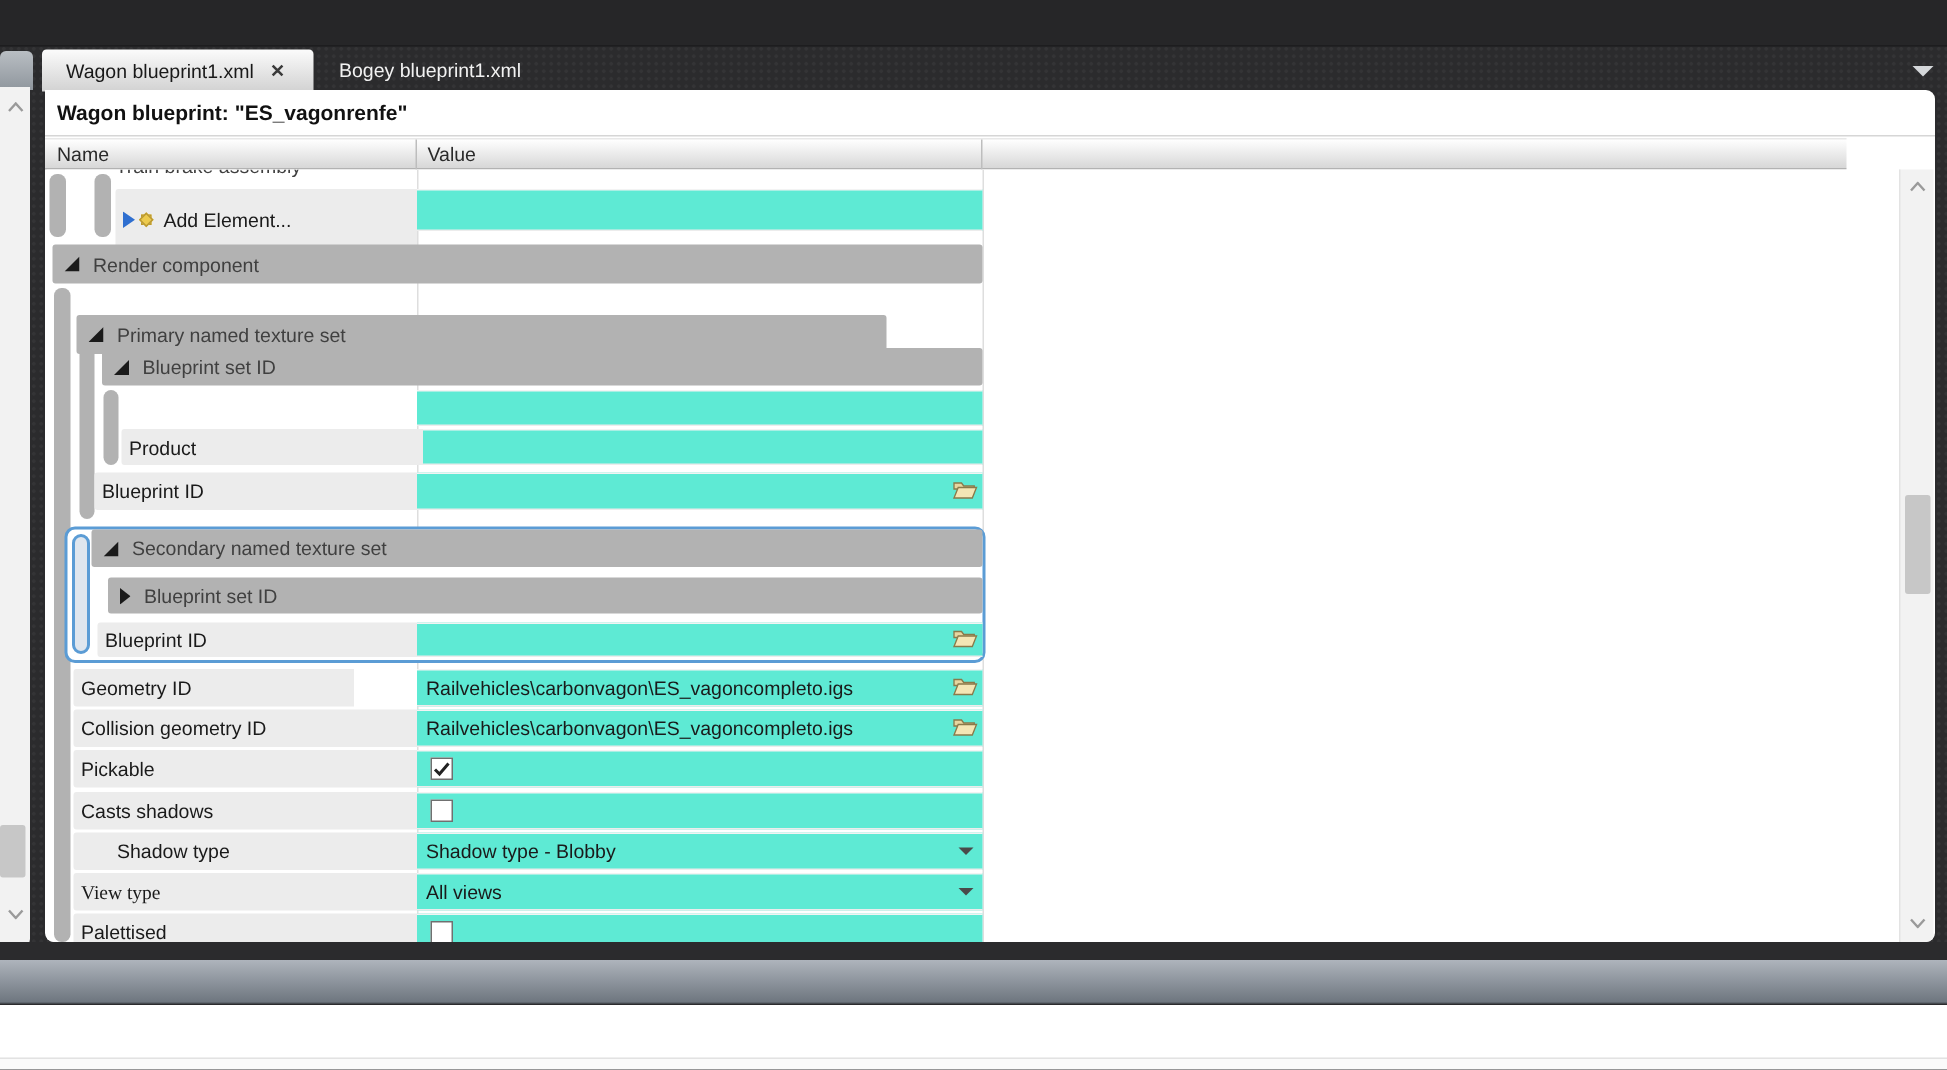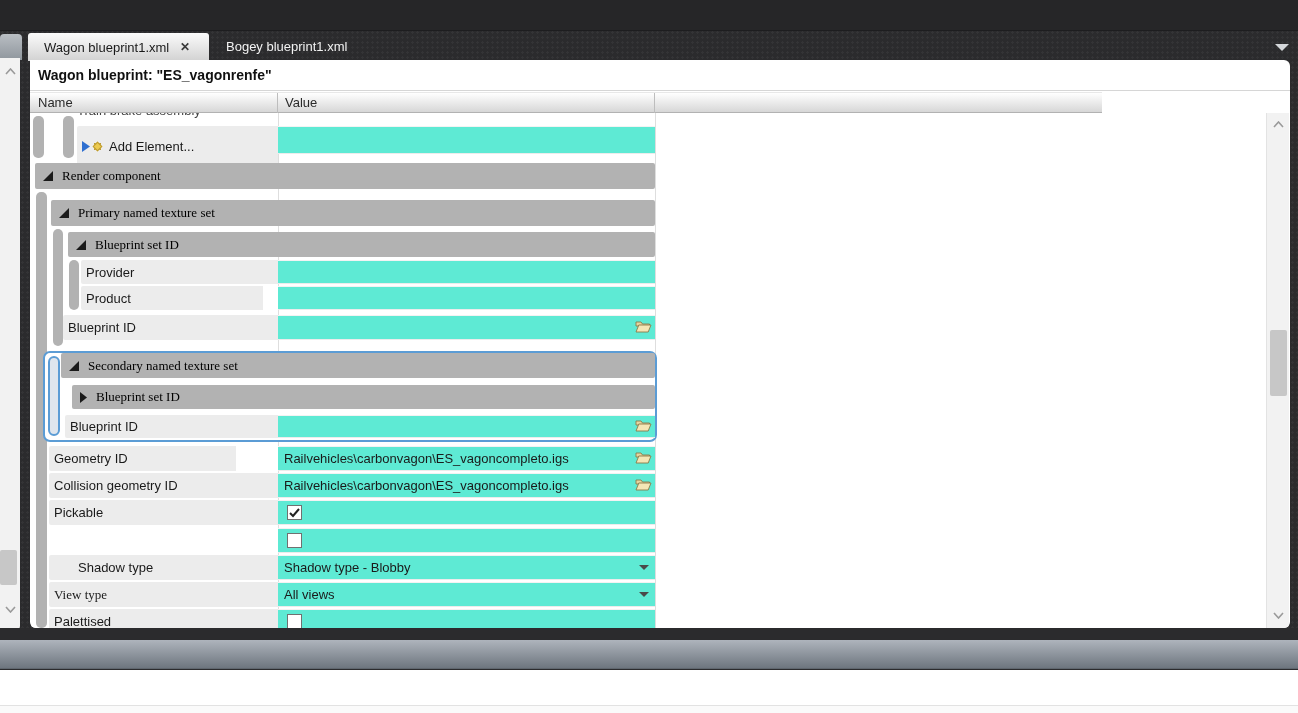--- a/index.html
+++ b/index.html
@@ -20,34 +20,34 @@
   .tab-active .lbl { flex:1; color:#191919; }
   .tab-close { color:#3a3a3a; font-size:12px; font-weight:bold; padding:1px 3px; }
   .tab-inactive { position:absolute; left:218px; top:33px; height:27px; padding:0 8px; display:flex; align-items:center; color:#f2f2f2; }
   .tab-overflow { position:absolute; left:1275px; top:44px; width:0; height:0;
                   border-left:7px solid transparent; border-right:7px solid transparent; border-top:7px solid #d4d7da; }
 
   .panel { position:absolute; left:30px; top:60px; width:1260px; height:568px; background:#fff; border-radius:0 6px 6px 6px; overflow:hidden; }
   .panel-title { position:absolute; left:8px; top:7px; font-size:14px; font-weight:bold; color:#111; }
   .title-sep { position:absolute; left:0; top:30px; width:1260px; height:1px; background:#d6d6d6; }
 
-  .col-header { position:absolute; left:0; top:32px; width:1072px; height:21px;
+  .col-header { position:absolute; left:0; top:32px; width:1201px; height:21px;
                 background:linear-gradient(#ffffff,#d7d7d7); border-bottom:1px solid #b2b2b2; border-top:1px solid #e8e8e8; }
   .col-header .cname { position:absolute; left:8px; top:2px; color:#2a2a2a; }
   .col-header .cvalue { position:absolute; left:255px; top:2px; color:#2a2a2a; }
   .col-header .cdiv { position:absolute; top:0; width:1px; height:21px; background:#bdbdbd; }
 
   .grid-vp { position:absolute; left:1px; top:53px; width:1234px; height:515px; overflow:hidden; background:#fff; }
 
   .vline { position:absolute; top:0; width:1px; height:515px; background:#dedede; z-index:1; }
 
   .pillar { position:absolute; width:11px; border-radius:5px; background:var(--groupgray,#b2b2b2); z-index:2; }
 
   .ghdr { position:absolute; height:26px; background:var(--groupgray,#b2b2b2); border-radius:2px;
-          display:flex; align-items:center; z-index:3; color:#000000;font-family:Liberation Serif, serif; }
+          display:flex; align-items:center; z-index:3; color:#404040; }
   .ghdr .tri { margin:0 9px 0 8px; display:inline-flex; }
 
   .ncell { position:absolute; background:var(--namecell,#ececec); display:flex; align-items:center;
            padding-left:5px; z-index:3; color:#1a1a1a; border-radius:2px 0 0 2px; }
   .vcell { position:absolute; background:#5eead4; display:flex; align-items:center; padding-left:6px;
            border-bottom:1px solid #ececec; border-top:1px solid #f3f3f3; z-index:2; color:#1a1a1a; }
 
   .clip-row { position:absolute; overflow:hidden; z-index:2; color:#3f3f3f; }
   .clip-row span { display:block; margin-top:-15px; line-height:26px; white-space:nowrap; }
 
@@ -136,47 +136,44 @@
       <div class="ghdr" style="left:4px; top:50px; width:620px;">
         <span class="tri">
             <svg width="10" height="10" viewBox="0 0 10 10">
               <polygon points="10,0 10,10 0,10" fill="#1a1a1a"></polygon>
             </svg>
           </span>
         <span>Render component</span>
       </div>
       <div class="pillar" style="left:5px; top:79px; height:436px;"></div>
 
-      <div class="ghdr" style="left:20px; top:87px; width:604px;">
+      <div class="ghdr" style="left:20px; top:97px; width:540px;">
         <span class="tri">
             <svg width="10" height="10" viewBox="0 0 10 10">
               <polygon points="10,0 10,10 0,10" fill="#1a1a1a"></polygon>
             </svg>
           </span>
         <span>Primary named texture set</span>
       </div>
       <div class="pillar" style="left:22px; top:116px; height:117px; width:10px;"></div>
 
       <div class="ghdr" style="left:37px; top:119px; width:587px; height:25px;">
         <span class="tri">
             <svg width="10" height="10" viewBox="0 0 10 10">
               <polygon points="10,0 10,10 0,10" fill="#1a1a1a"></polygon>
             </svg>
           </span>
         <span>Blueprint set ID</span>
       </div>
       <div class="pillar" style="left:38px; top:147px; height:50px; width:10px;"></div>
 
-      <div class="ncell" style="left:50px; top:147px; width:197px; height:24px;">
-        <span>Provider</span>
-      </div>
       <div class="vcell" style="left:247px; top:147px; width:377px; height:24px;">
         <span></span>
       </div>
-      <div class="ncell" style="left:50px; top:173px; width:182px; height:24px;">
+      <div class="ncell" style="left:50px; top:173px; width:201px; height:24px;">
         <span>Product</span>
       </div>
       <div class="vcell" style="left:247px; top:173px; width:377px; height:24px;">
         <span></span>
       </div>
 
       <div class="ncell" style="left:32px; top:202px; width:215px; height:25px;">
         <span>Blueprint ID</span>
       </div>
       <div class="vcell" style="left:247px; top:202px; width:377px; height:25px;">
@@ -249,20 +246,23 @@
       <div class="ncell" style="left:18px; top:387px; width:229px; height:25px;">
         <span>Pickable</span>
       </div>
       <div class="vcell" style="left:247px; top:387px; width:377px; height:25px;"></div>
       <div class="chk" style="left:256px; top:392px;">
         <svg width="11" height="10" viewBox="0 0 11 10">
             <path d="M1 5 L4 8 L10 1" stroke="#222" stroke-width="2" fill="none"></path>
           </svg>
       </div>
 
+      <div class="ncell" style="left:18px; top:415px; width:229px; height:25px;">
+        <span>Casts shadows</span>
+      </div>
       <div class="vcell" style="left:247px; top:415px; width:377px; height:25px;"></div>
       <div class="chk" style="left:256px; top:420px;"></div>
 
       <div class="ncell" style="left:18px; top:442px; width:229px; height:25px;padding-left:29px;">
         <span>Shadow type</span>
       </div>
       <div class="vcell" style="left:247px; top:442px; width:377px; height:25px;">
         <span>Shadow type - Blobby</span>
       </div>
       <div class="dd-arrow" style="left:608px; top:452px;"></div>

